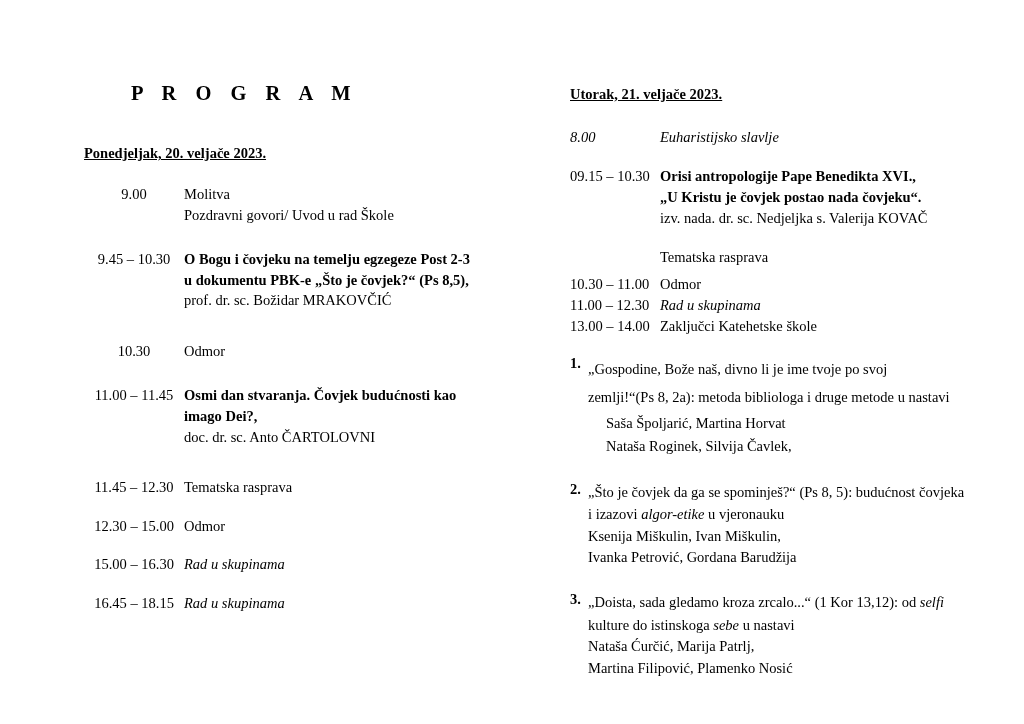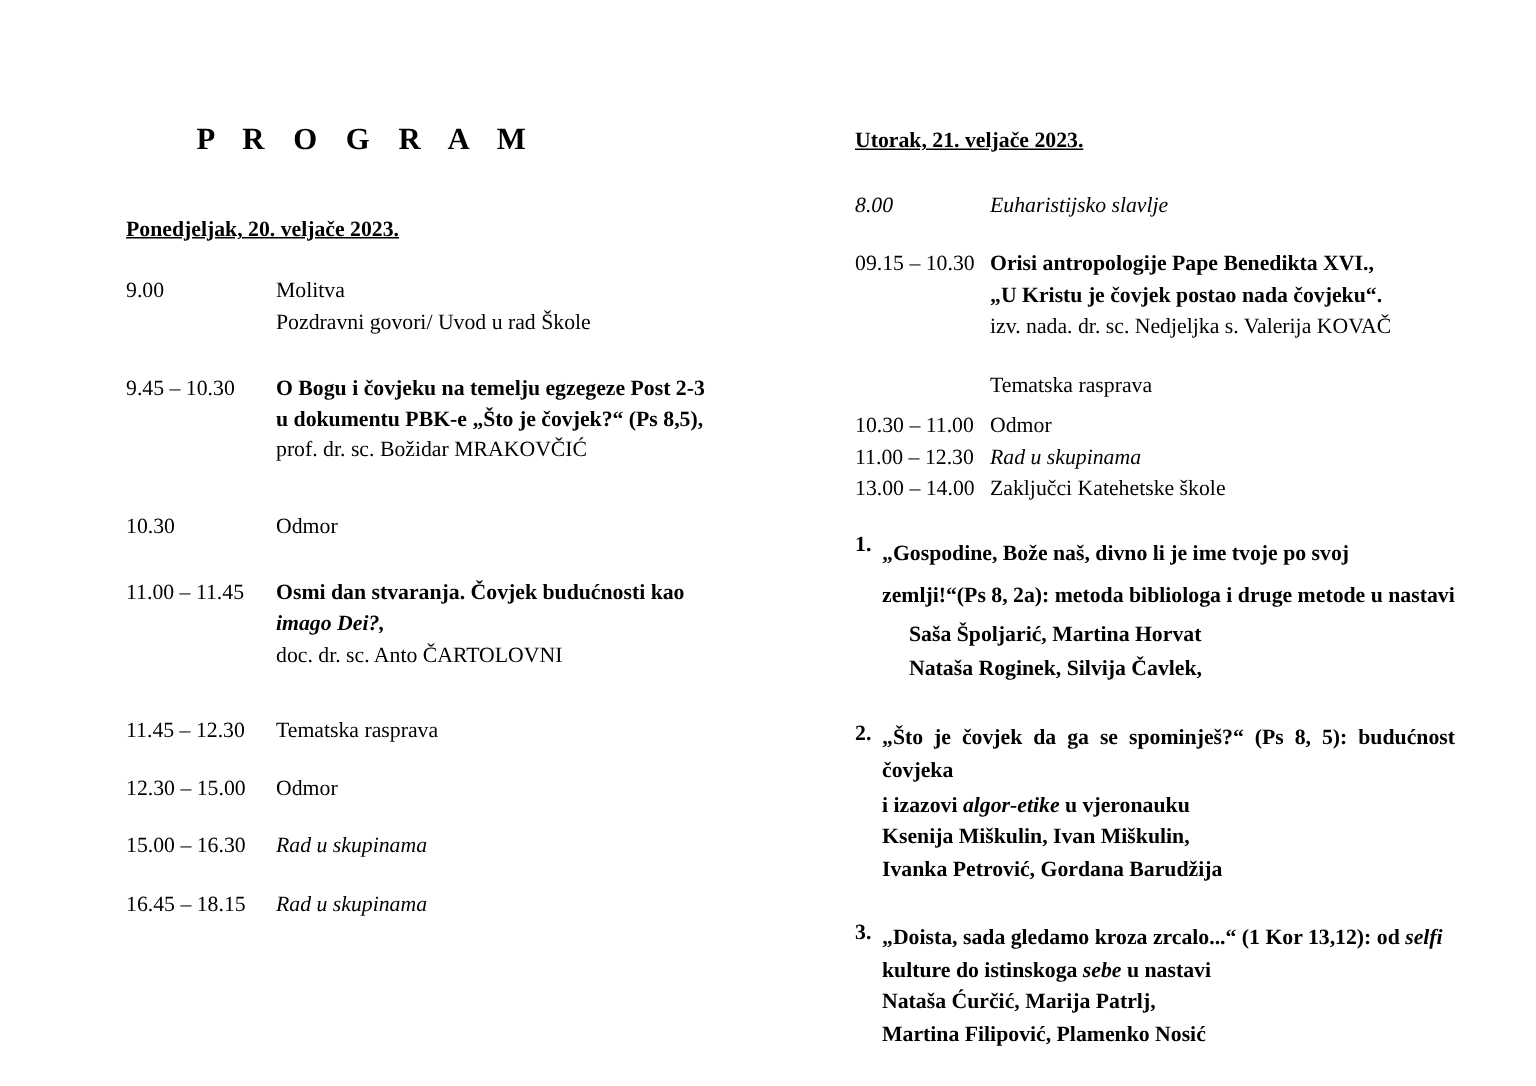--- a/index.html
+++ b/index.html
@@ -59,27 +59,28 @@
   .row {
     display: flex;
     align-items: flex-start;
     font-size: 14.5px;
     line-height: 1.42;
   }
   .row .time {
     width: 100px;
     flex: 0 0 100px;
     white-space: nowrap;
+    text-align: center;
   }
   .row .body {
     flex: 1 1 auto;
   }
   .b { font-weight: bold; }
   .i { font-style: italic; }
-  .bi { font-weight: bold; font-style: italic; }
+  .bi { font-weight: bold; }
 
   .gap-6 { height: 6px; }
   .gap-18 { height: 18px; }
   .gap-24 { height: 24px; }
   .gap-30 { height: 30px; }
 
   
   .rrows { margin-top: 24px; }
   .rrow {
     display: flex;
@@ -102,21 +103,21 @@
   .ws {
     display: flex;
     align-items: flex-start;
     font-size: 14.5px;
     margin-bottom: 22px;
   }
   .ws .num {
     flex: 0 0 18px;
     font-weight: bold;
   }
-  .ws .wbody { flex: 1 1 auto; font-weight: bold; }
+  .ws .wbody { flex: 1 1 auto; }
   .ws .line1 {
     text-align: justify;
     line-height: 1.95;
   }
   .ws .line2 { line-height: 1.95; }
   .ws .names {
     line-height: 1.62;
     margin-left: 18px;
   }
   .ws.tight .line1 { line-height: 1.55; }

